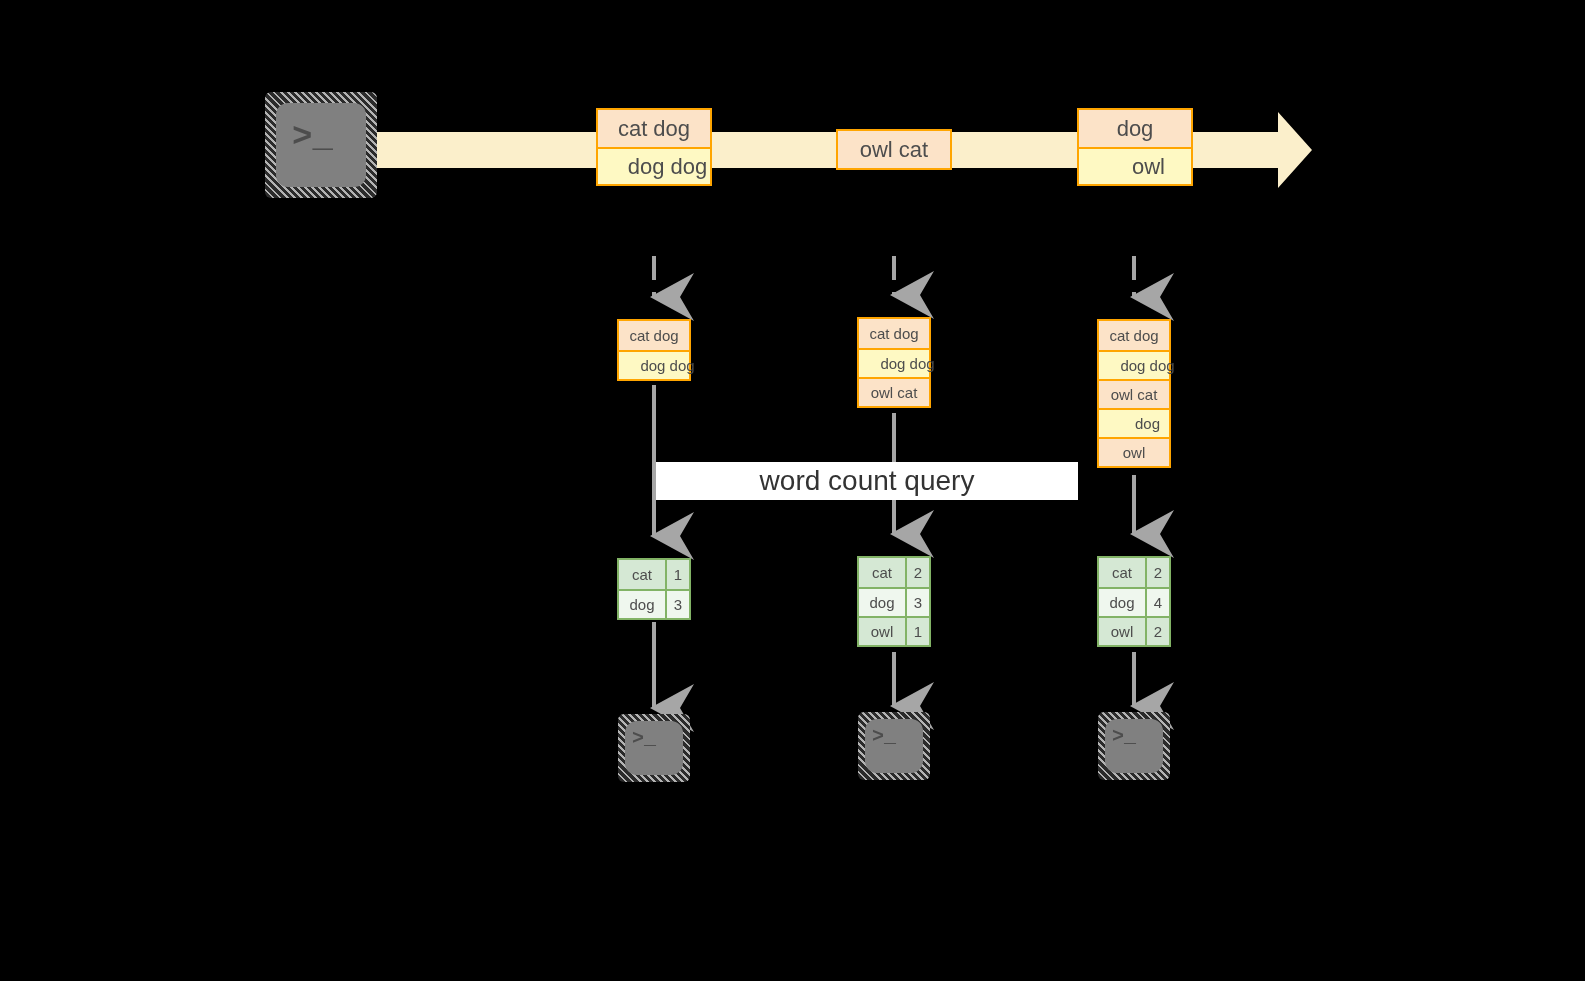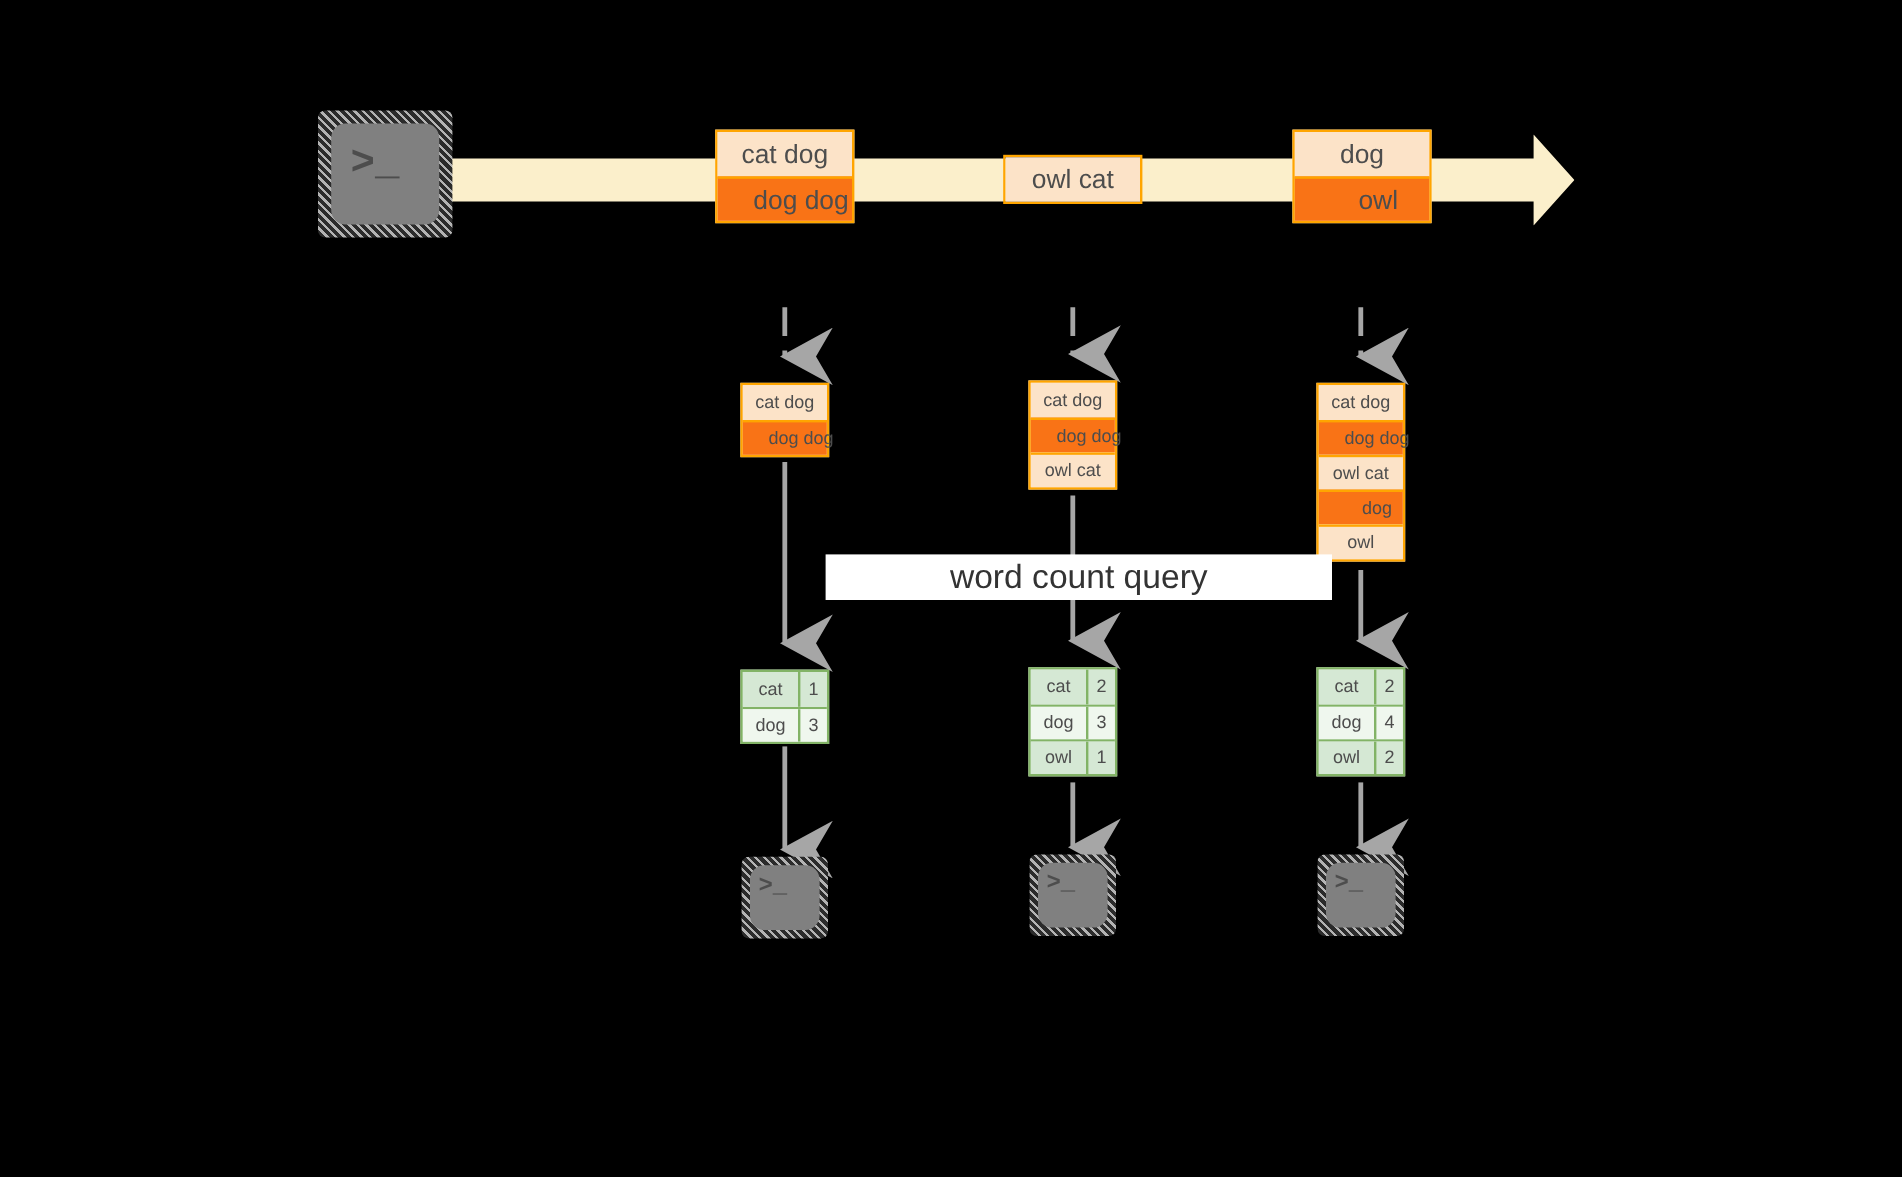--- a/index.html
+++ b/index.html
@@ -60,21 +60,21 @@
   }
   .msgbox .row {
     box-sizing: border-box;
     display: flex;
     align-items: center;
     justify-content: center;
     color: #4d4d4d;
     white-space: nowrap;
   }
   .msgbox .row.dark  { background: #FCE3C8; }
-  .msgbox .row.light { background: #f97316; padding-left: 27px; }
+  .msgbox .row.light { background: #fef9c3; padding-left: 27px; }
   .msgbox .row + .row { border-top: 2px solid #FFA500; }
 
   
   .msgbox.big .row { height: 37px; font-size: 22px; }
   
   .msgbox.small .row { height: 29px; font-size: 15px; }
 
   
   .kvtable {
     position: absolute;
@@ -189,21 +189,21 @@
   </div>
 
   <div class="msgbox small" style="left:1097px; top:319px; width:74px;">
     <div class="row dark">cat dog</div>
     <div class="row light">dog dog</div>
     <div class="row dark">owl cat</div>
     <div class="row light">dog</div>
     <div class="row dark">owl</div>
   </div>
 
-  <div class="label-band" style="left:688px; top:462px; width:422px; height:38px;">
+  <div class="label-band" style="left:656px; top:462px; width:422px; height:38px;">
     <span>word count query</span>
   </div>
 
   <div class="kvtable" style="left:617px; top:558px;">
     <div class="trow dark">
       <div class="tcell key">cat</div>
       <div class="tcell val">1</div>
     </div>
     <div class="trow light">
       <div class="tcell key">dog</div>

